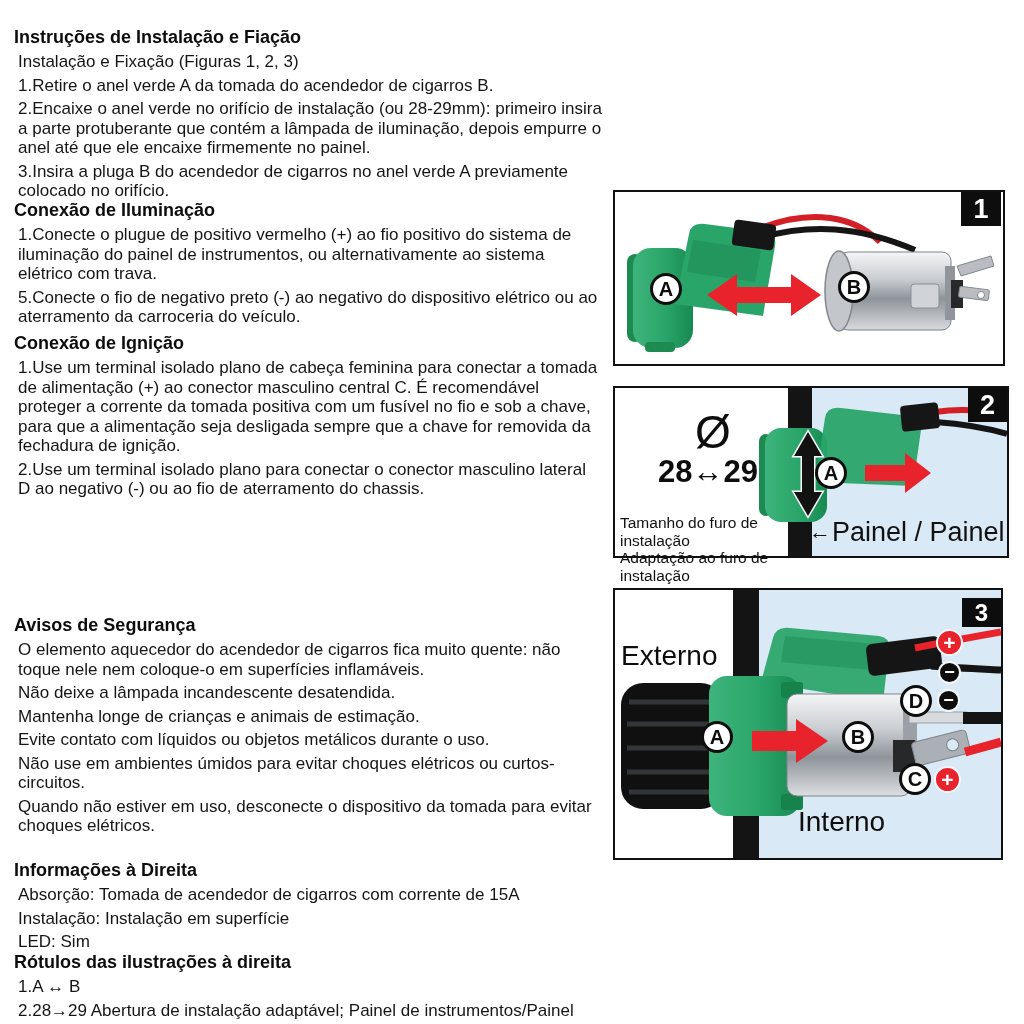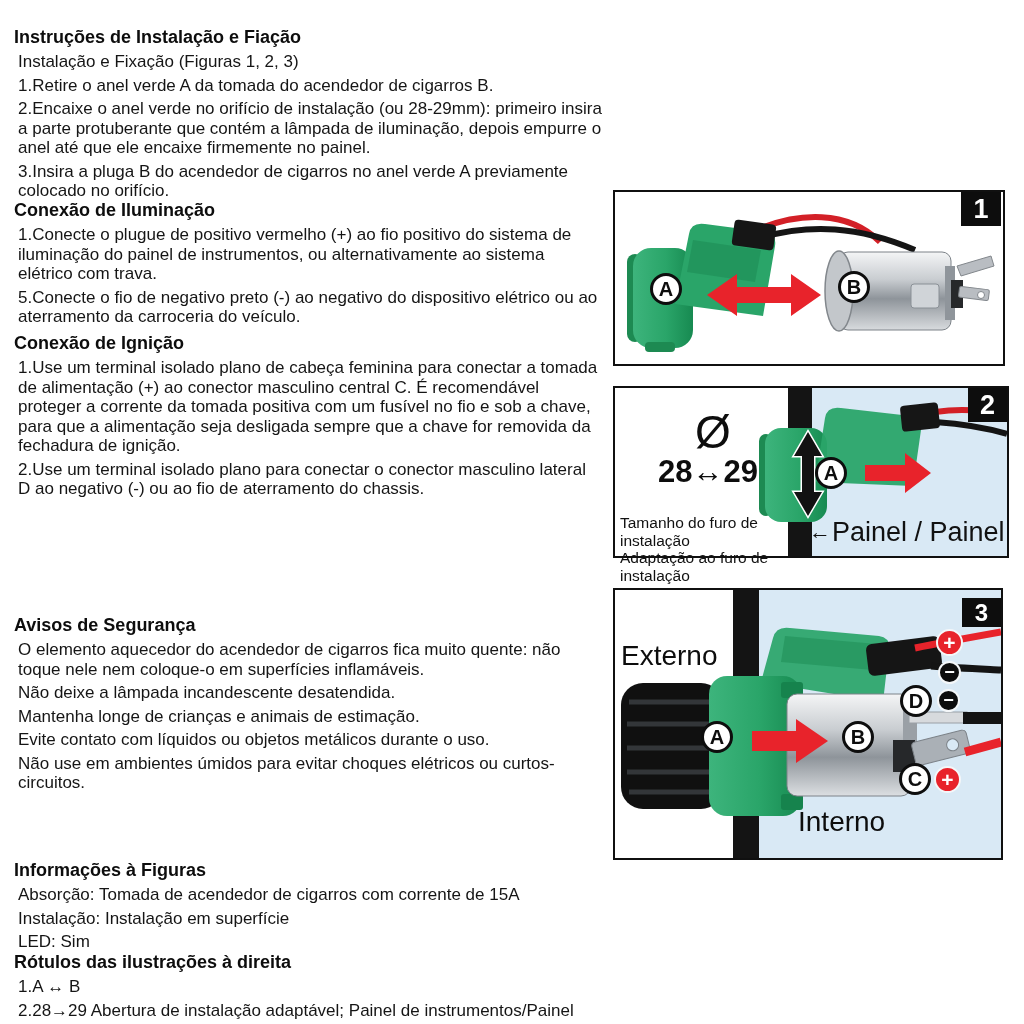--- a/index.html
+++ b/index.html
@@ -53,24 +53,25 @@
   </div>
 
 
   <div class="sec" style="top:601px">
     <h2>Avisos de Segurança</h2>
     <p>O elemento aquecedor do acendedor de cigarros fica muito quente: não toque nele nem coloque-o em superfícies inflamáveis.</p>
     <p>Não deixe a lâmpada incandescente desatendida.</p>
     <p>Mantenha longe de crianças e animais de estimação.</p>
     <p>Evite contato com líquidos ou objetos metálicos durante o uso.</p>
     <p>Não use em ambientes úmidos para evitar choques elétricos ou curtos-circuitos.</p>
+    <p>Quando não estiver em uso, desconecte o dispositivo da tomada para evitar choques elétricos.</p>
   </div>
 
   <div class="sec" style="top:846px">
-    <h2>Informações à Figuras</h2>
+    <h2>Informações à Direita</h2>
     <p>Absorção: Tomada de acendedor de cigarros com corrente de 15A</p>
     <p>Instalação: Instalação em superfície</p>
     <p>LED: Sim</p>
   </div>
 
   <div class="sec" style="top:938px">
     <h2>Rótulos das ilustrações à direita</h2>
     <p>1.A ↔ B</p>
     <p>2.28→29 Abertura de instalação adaptável; Painel de instrumentos/Painel</p>
     <p>3.Externo/Externo; Interno/Interno; D (-), C (+), A ↔ B</p>

